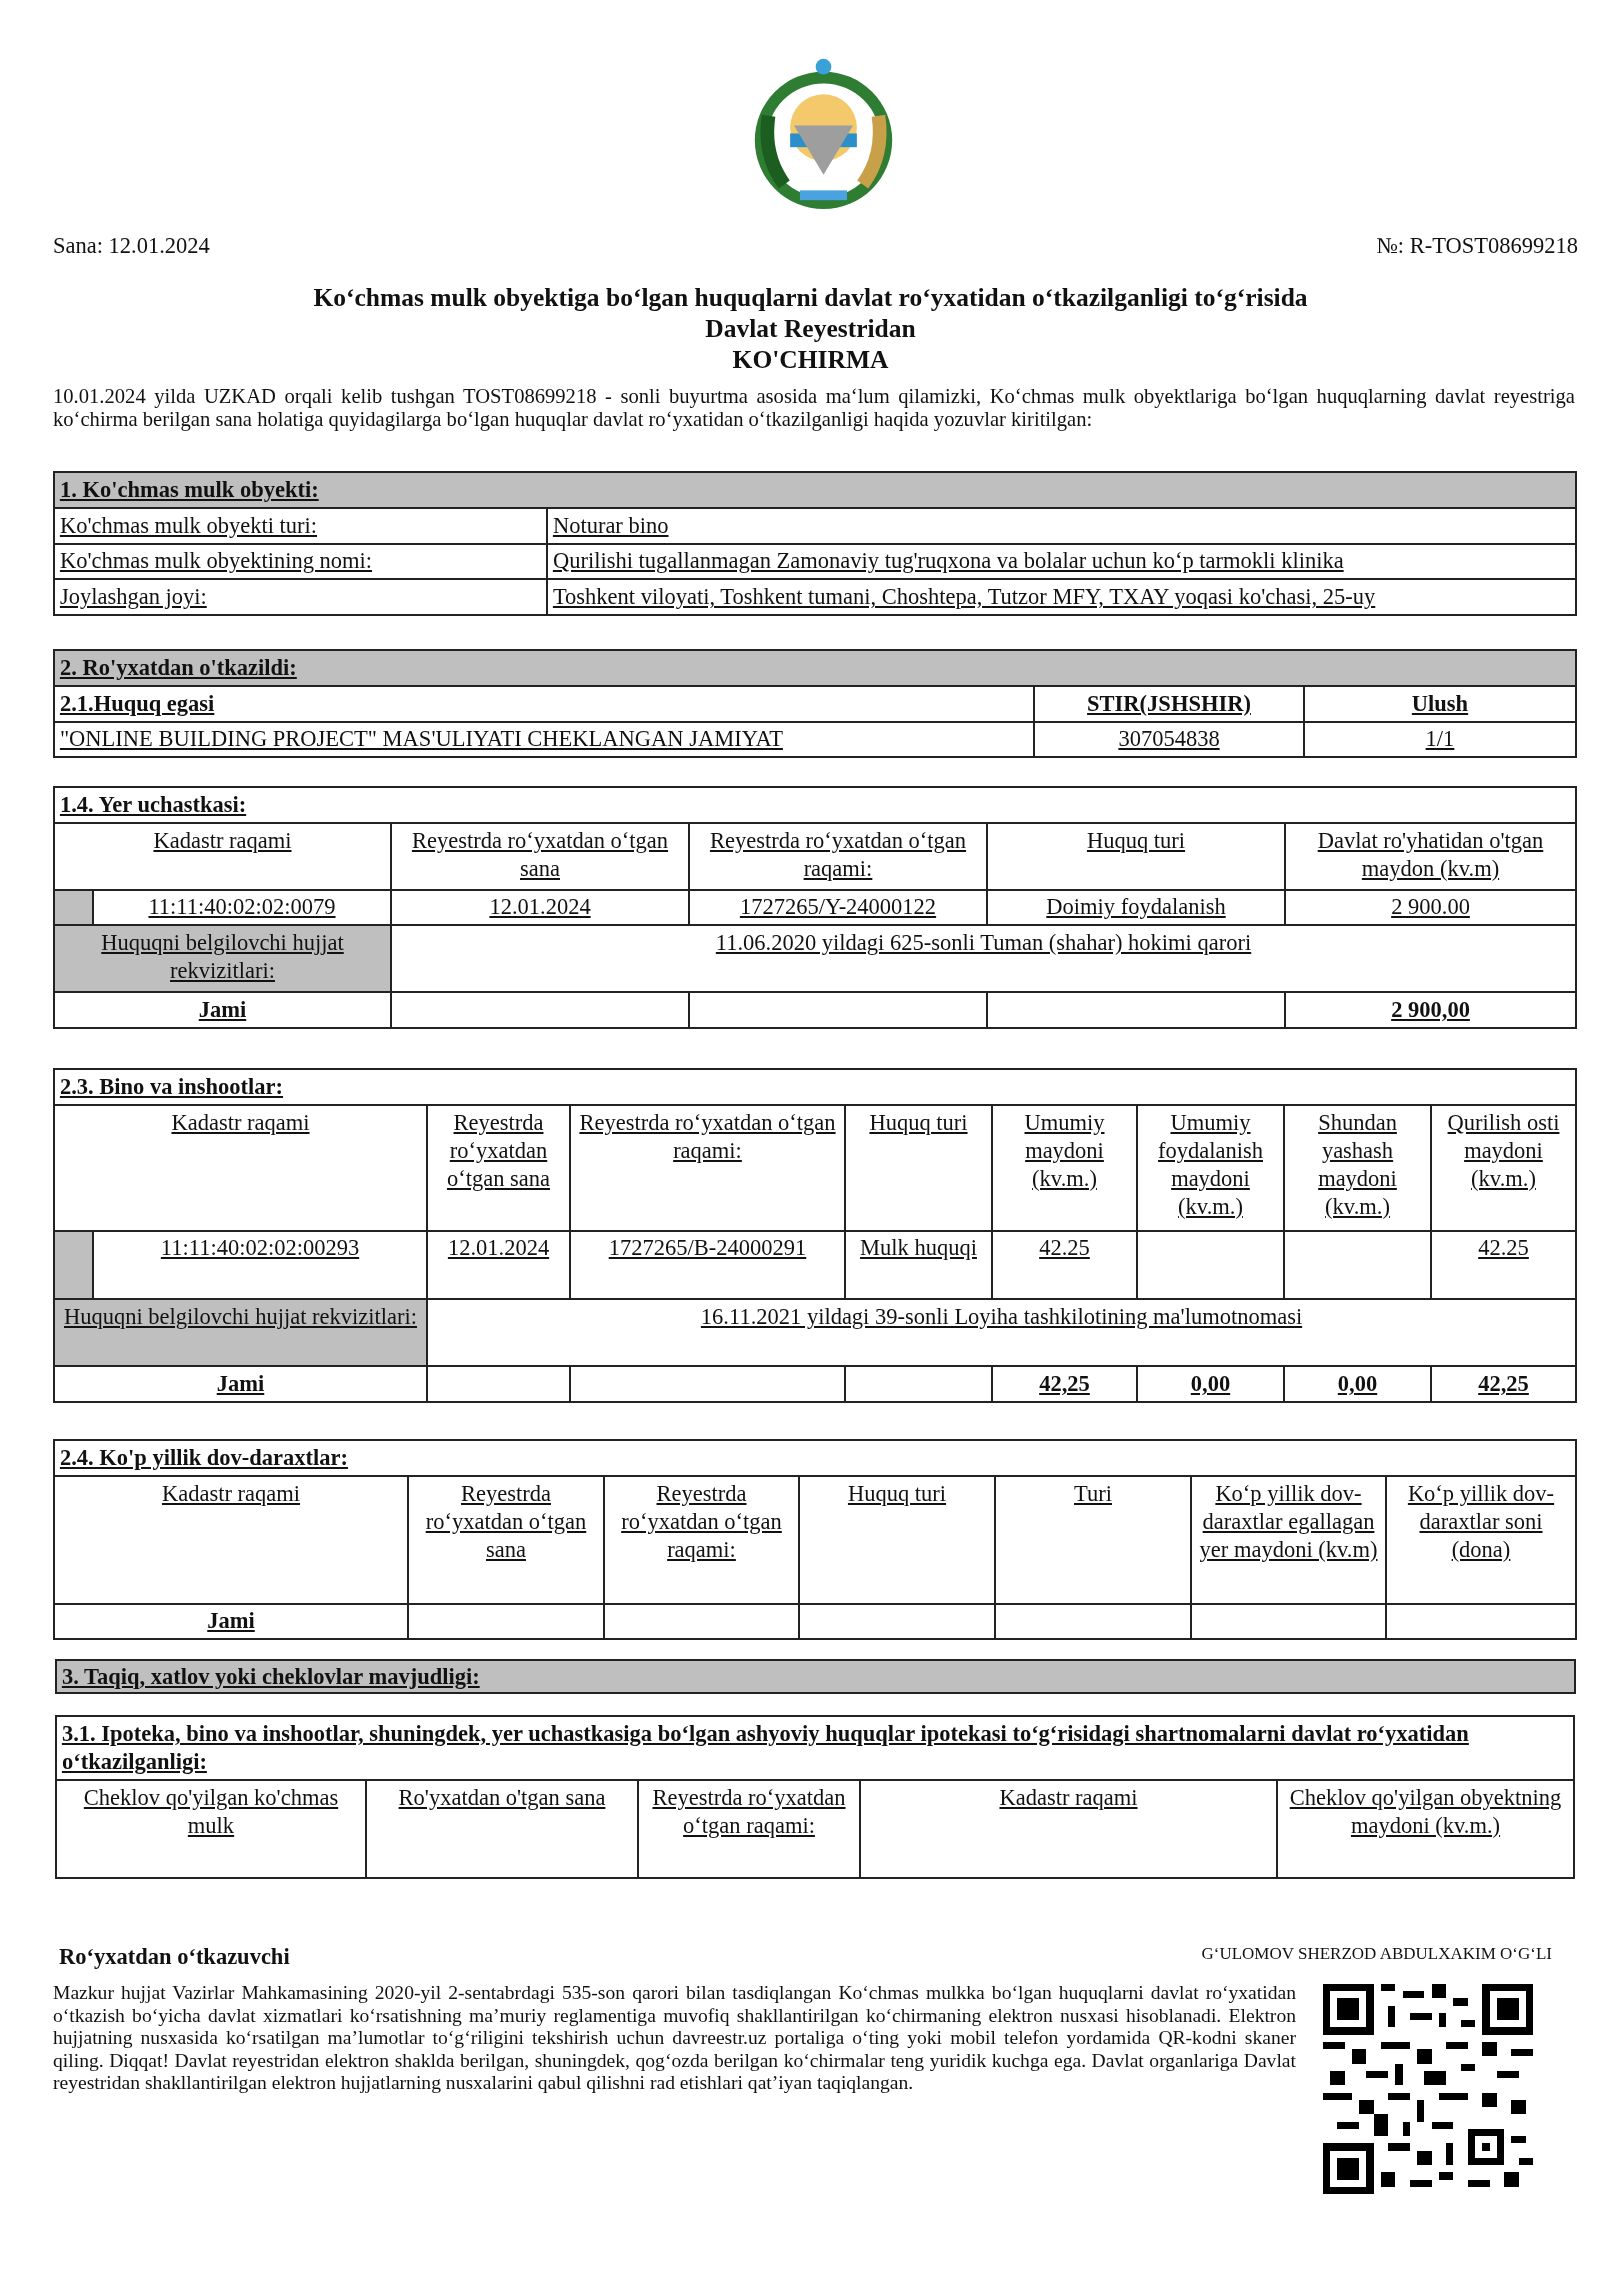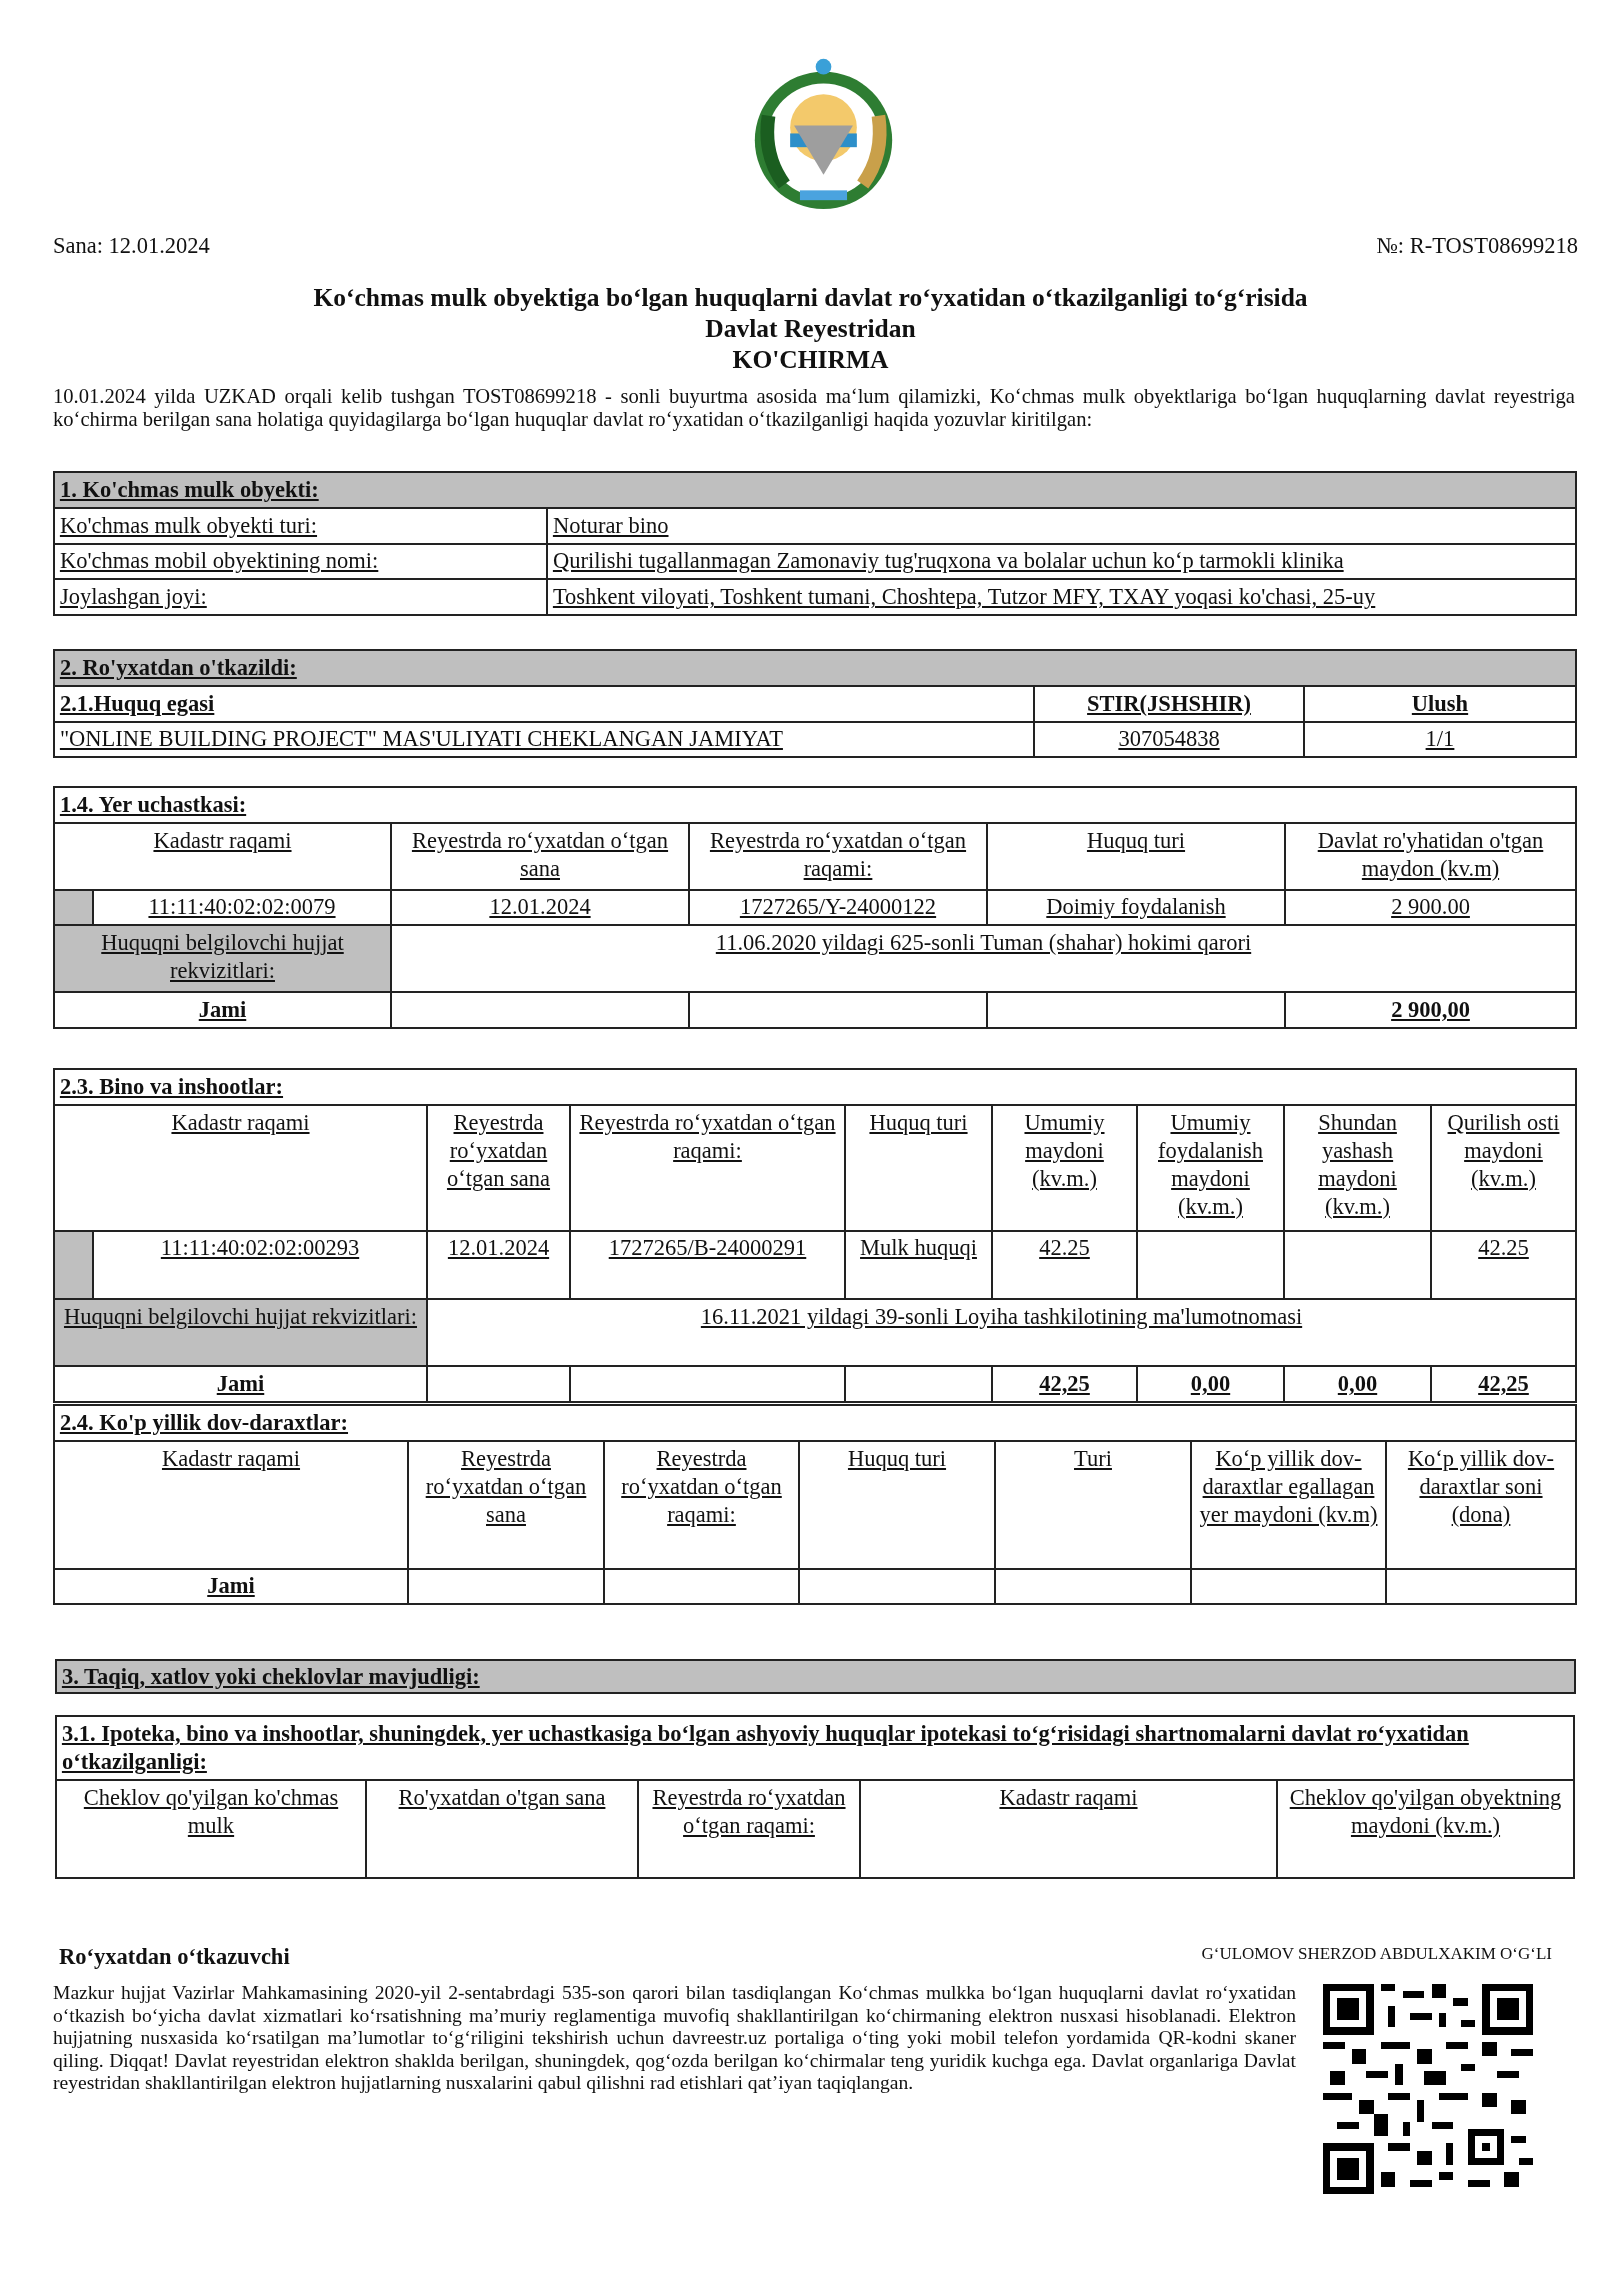--- a/index.html
+++ b/index.html
@@ -57,21 +57,21 @@
       </colgroup>
     <tbody>
         <tr>
           <td colspan="2" class="sec-hd">1. Ko'chmas mulk obyekti:</td>
         </tr>
     <tr>
       <td>Ko'chmas mulk obyekti turi:</td>
       <td>Noturar bino</td>
     </tr>
     <tr>
-      <td>Ko'chmas mobil obyektining nomi:</td>
+      <td>Ko'chmas mulk obyektining nomi:</td>
       <td>Qurilishi tugallanmagan Zamonaviy tug'ruqxona va bolalar uchun ko‘p tarmokli klinika</td>
     </tr>
     <tr>
       <td>Joylashgan joyi:</td>
       <td>Toshkent viloyati, Toshkent tumani, Choshtepa, Tutzor MFY, TXAY yoqasi ko'chasi, 25-uy</td>
     </tr>
   </tbody>
     </table>
 
   <table style="top:649px;">
@@ -186,21 +186,21 @@
       <td></td>
       <td></td>
       <td class="b c">42,25</td>
       <td class="b c">0,00</td>
       <td class="b c">0,00</td>
       <td class="b c">42,25</td>
     </tr>
   </tbody>
     </table>
 
-  <table style="top:1404px;padding-left:12px;">
+  <table style="top:1439px;padding-left:12px;">
     <colgroup>
         <col style="width:354px">
         <col style="width:196px">
         <col style="width:195px">
         <col style="width:196px">
         <col style="width:196px">
         <col style="width:195px">
         <col>
       </colgroup>
     <tbody>

